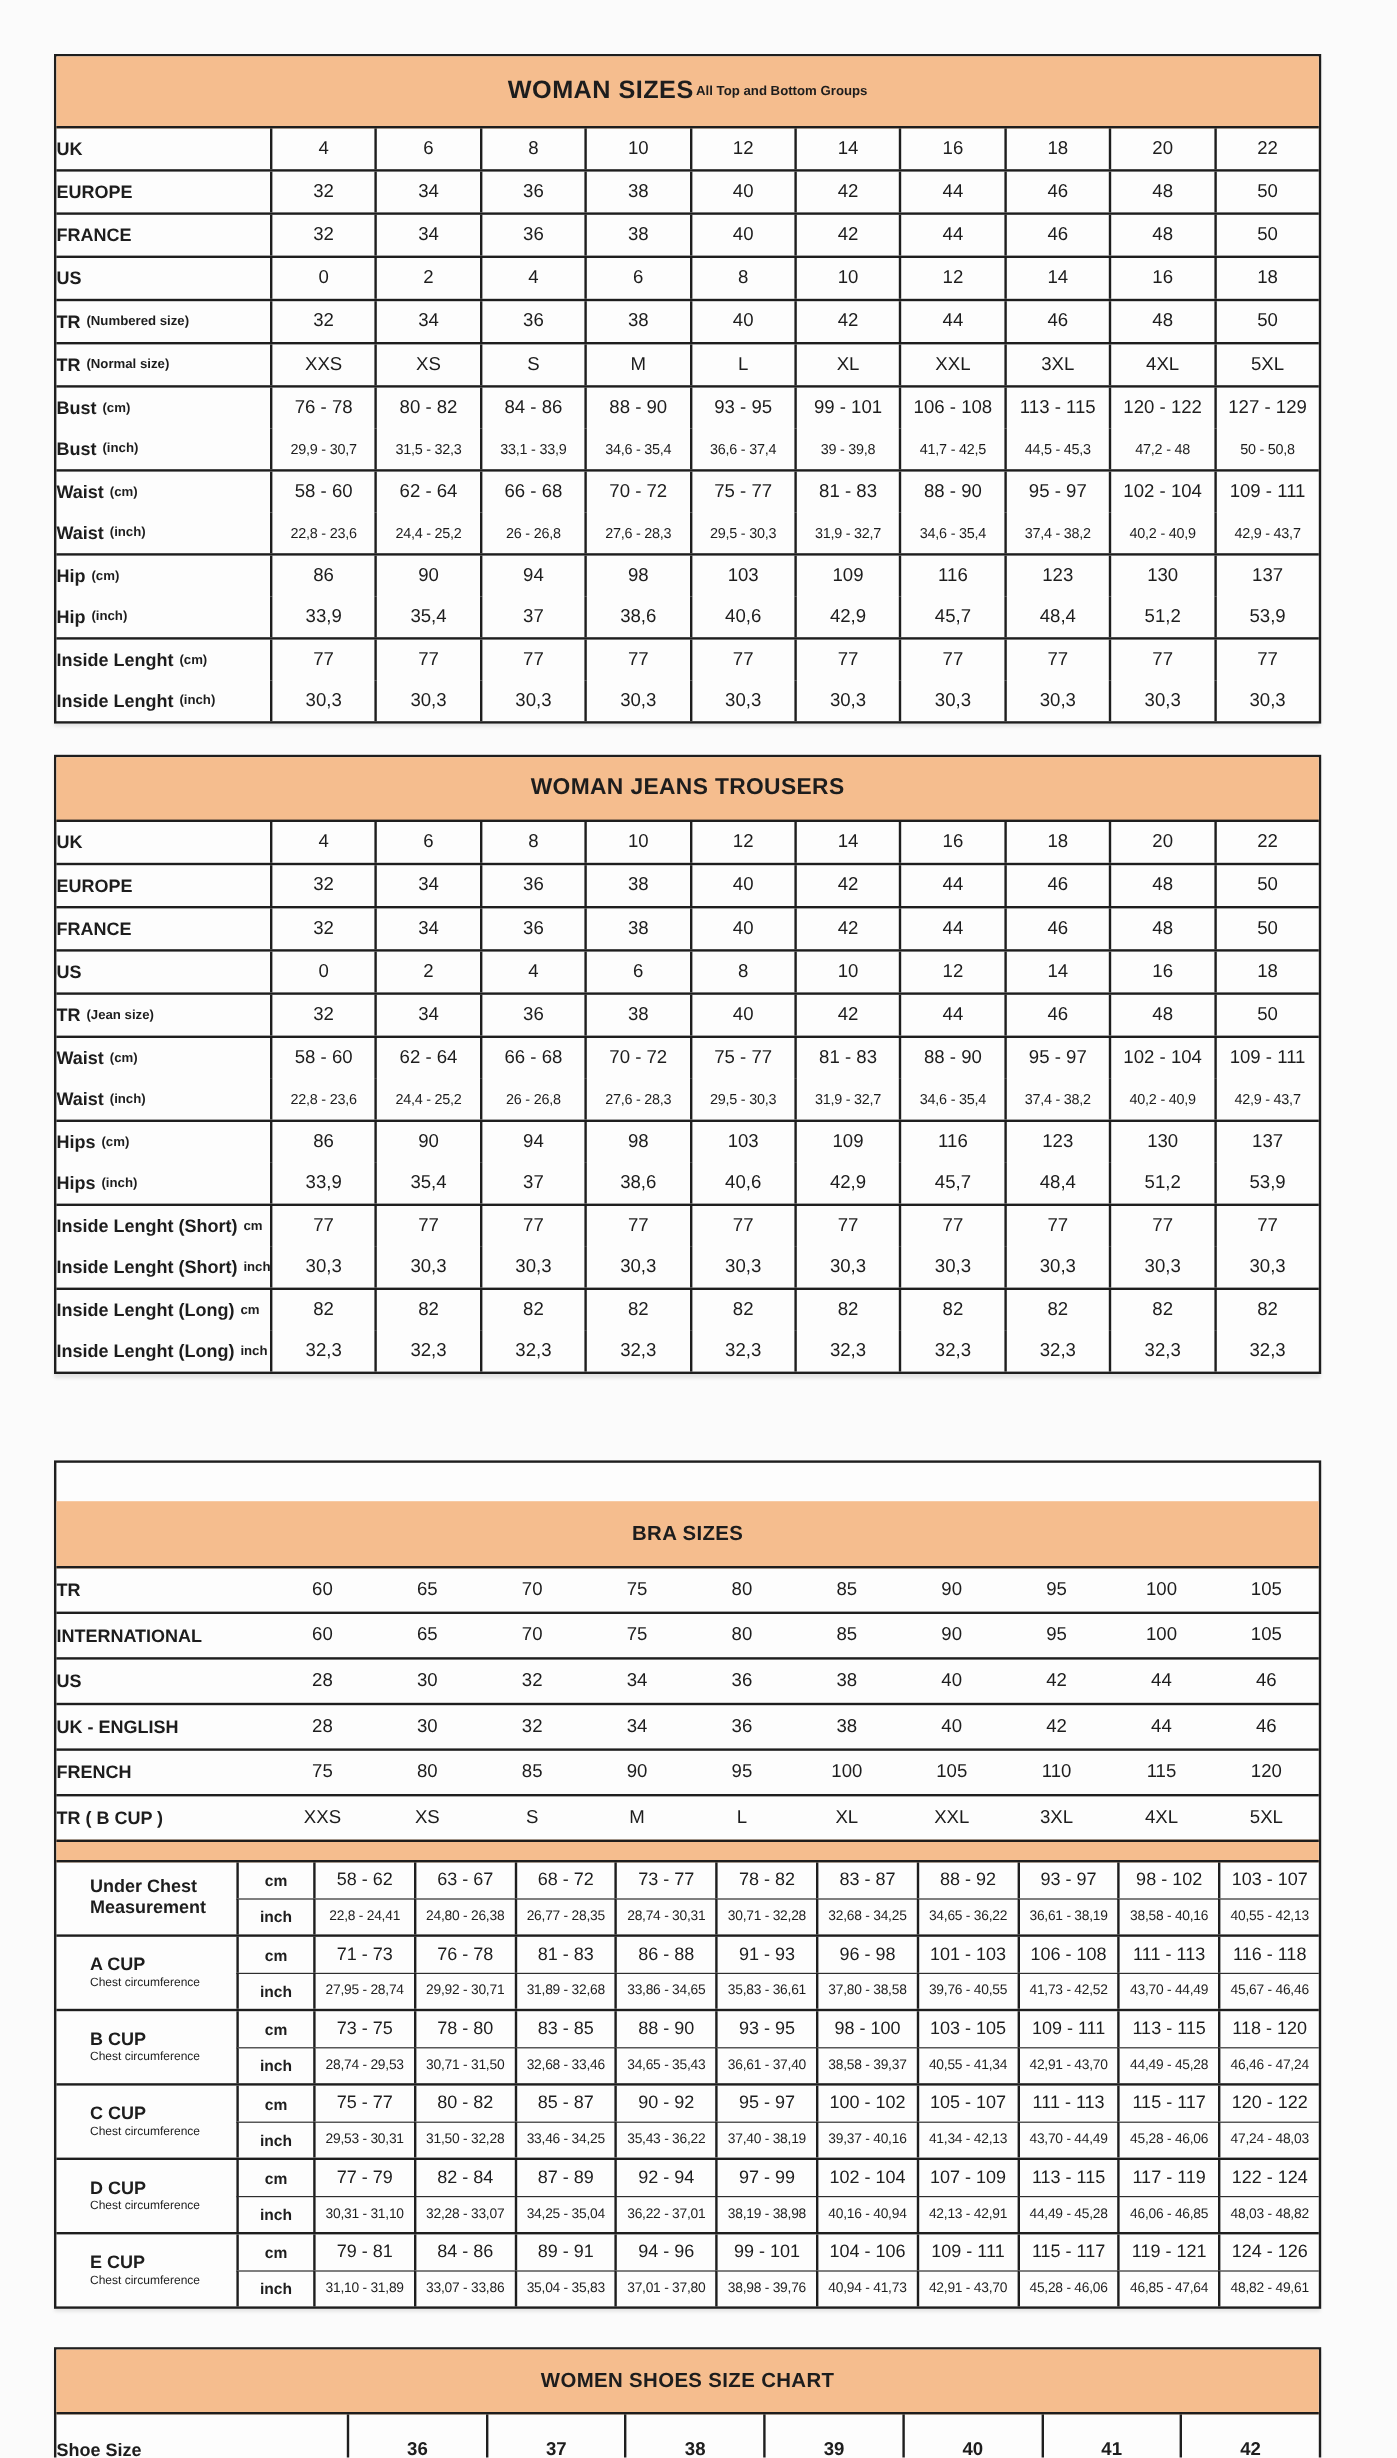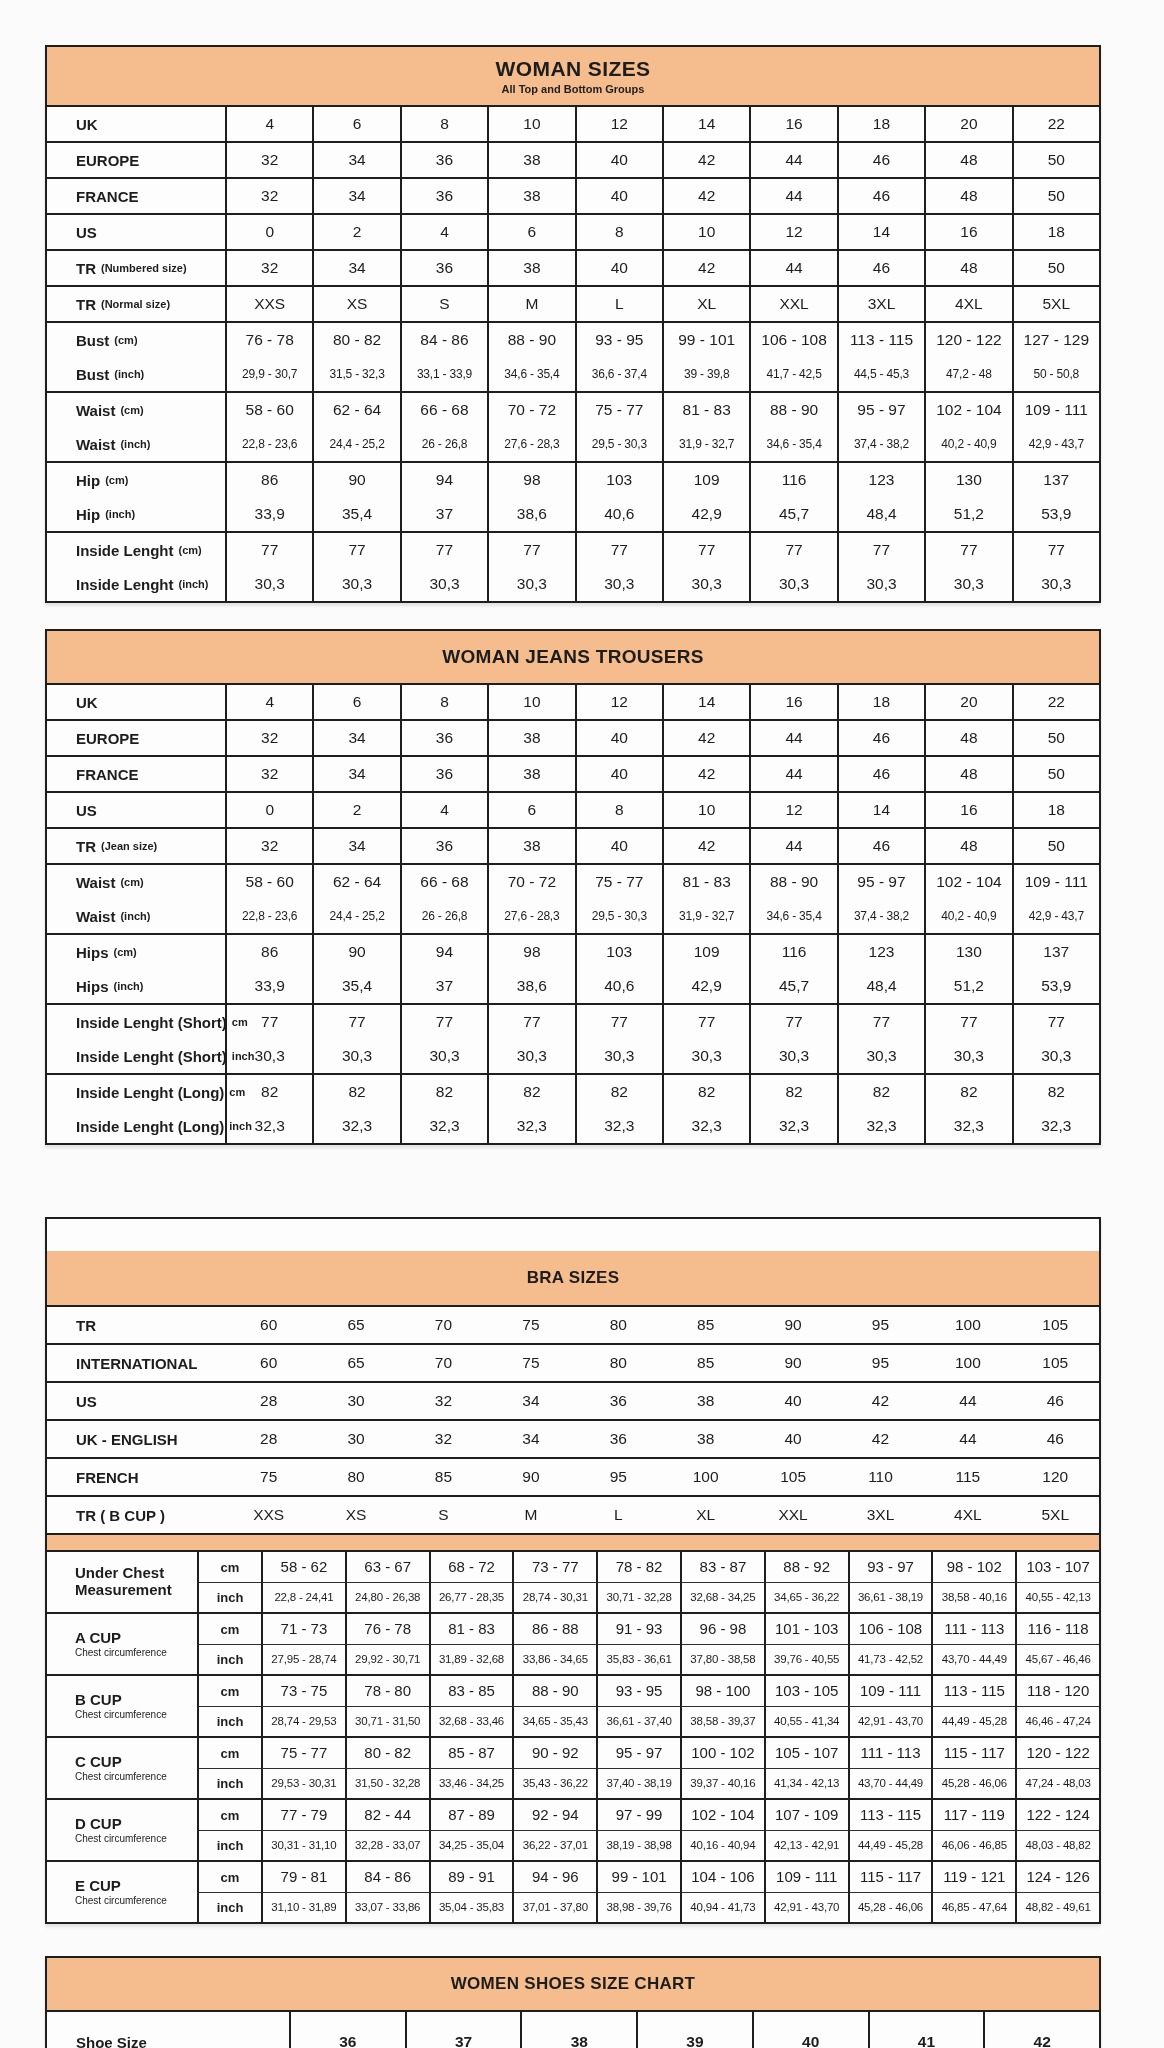--- a/index.html
+++ b/index.html
@@ -8,41 +8,41 @@
     --ink:#1D1D1D;
   }
   html,body{margin:0;padding:0;width:1164px;height:2048px;background:#FBFBFB;overflow:hidden;}
   body{font-family:"Liberation Sans",sans-serif;color:var(--ink);}
   .page{width:1056px;margin:45px 0 0 45px;}
   .size-table{border:2px solid var(--line);background:#FDFDFD;box-shadow:0 3px 3px rgba(0,0,0,.10);}
   #t1{margin-bottom:26px;}
   #t2{margin-bottom:72px;}
   #t3{margin-bottom:32px;}
 
-  .t-title{background:var(--peach);border-bottom:2px solid var(--line);display:flex;flex-direction:column;align-items:center;justify-content:center;gap:2px;}
+  .t-title{background:var(--peach);border-bottom:2px solid var(--line);display:flex;flex-direction:row;align-items:center;justify-content:center;gap:2px;}
   #t1 .t-title{height:58px;}
   #t2 .t-title{height:52px;}
   #t3 .t-title{height:54px;margin-top:32px;}
   #t4 .t-title{height:52px;}
   .h1{font-size:21px;font-weight:bold;letter-spacing:.4px;}
   .h1b{font-size:19px;font-weight:bold;letter-spacing:.3px;}
   .h2{font-size:17px;font-weight:bold;letter-spacing:.3px;}
   .subh{font-size:11px;font-weight:bold;}
 
   .t-row{display:grid;align-items:stretch;border-top:2px solid var(--line);height:34px;}
   .t-body .t-row:first-child{border-top:0;}
   .t-row.row-cont{border-top:0;}
   .cols-std{grid-template-columns:178px repeat(10,1fr);}
   .cols-shoes{grid-template-columns:242px repeat(7,1fr);}
 
   .cell{display:flex;align-items:center;justify-content:center;}
   .val-cell{border-left:2px solid var(--line);font-size:15.5px;text-align:center;line-height:1.05;}
   .val-cell.noline{border-left:0;}
   .small-vals .val-cell{font-size:12px;letter-spacing:-0.2px;}
-  .label-cell{justify-content:flex-start;padding-left:29px;gap:5px;}
+  .label-cell{justify-content:flex-start;padding-left:0;gap:5px;}
   .lab-main{font-weight:bold;font-size:15px;white-space:nowrap;}
   .lab-note{font-weight:bold;font-size:11px;white-space:nowrap;}
 
   #bra-top .t-row{height:36px;}
 
   .bra-strip{height:15px;background:var(--peach);border-top:2px solid var(--line);border-bottom:2px solid var(--line);}
   .bra-group{display:grid;grid-template-columns:150px 64px repeat(10,1fr);grid-auto-rows:30px;border-top:2px solid var(--line);}
   #bra-bottom .bra-group:first-child{border-top:0;}
   .bra-label{grid-row:1/3;grid-column:1;flex-direction:column;align-items:flex-start;justify-content:center;padding-left:28px;}
   .cup-main{font-weight:bold;font-size:15px;line-height:1.12;padding-right:6px;}
@@ -721,21 +721,21 @@
           <div class="cell val-cell r2 inch-val">45,28 - 46,06</div>
           <div class="cell val-cell r2 inch-val">47,24 - 48,03</div>
         </div>
         <div class="bra-group">
           <div class="cell bra-label">
             <div class="cup-main">D CUP</div>
             <div class="cup-sub">Chest circumference</div>
           </div>
           <div class="cell unit-cell r1">cm</div>
           <div class="cell val-cell r1 cm-val">77 - 79</div>
-          <div class="cell val-cell r1 cm-val">82 - 44</div>
+          <div class="cell val-cell r1 cm-val">82 - 84</div>
           <div class="cell val-cell r1 cm-val">87 - 89</div>
           <div class="cell val-cell r1 cm-val">92 - 94</div>
           <div class="cell val-cell r1 cm-val">97 - 99</div>
           <div class="cell val-cell r1 cm-val">102 - 104</div>
           <div class="cell val-cell r1 cm-val">107 - 109</div>
           <div class="cell val-cell r1 cm-val">113 - 115</div>
           <div class="cell val-cell r1 cm-val">117 - 119</div>
           <div class="cell val-cell r1 cm-val">122 - 124</div>
           <div class="cell unit-cell r2">inch</div>
           <div class="cell val-cell r2 inch-val">30,31 - 31,10</div>

